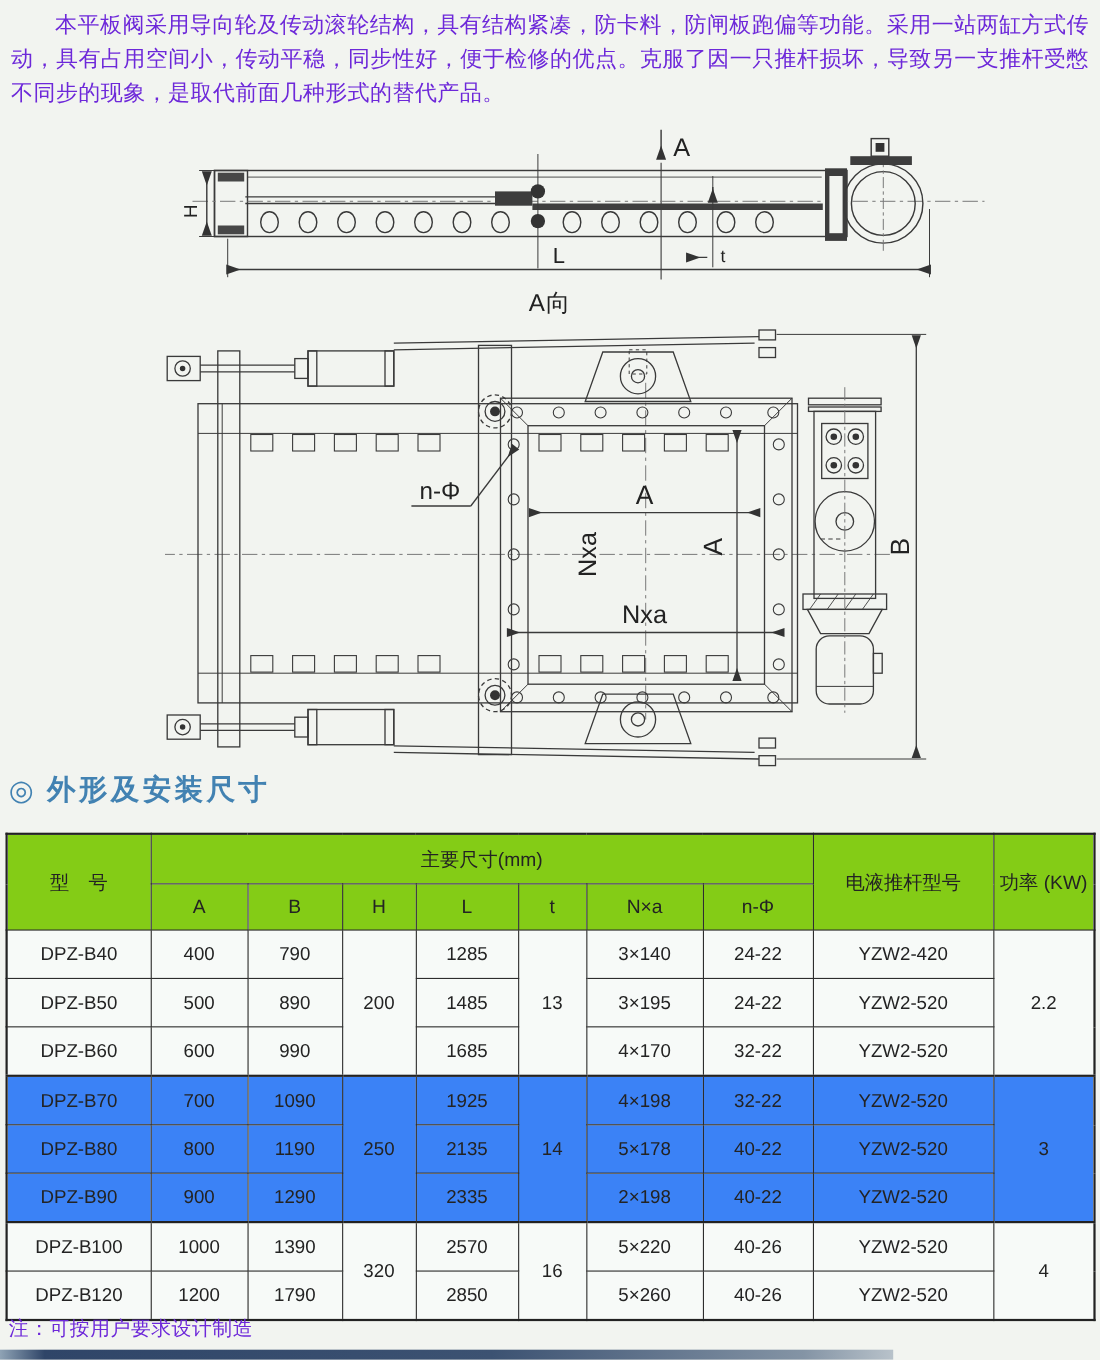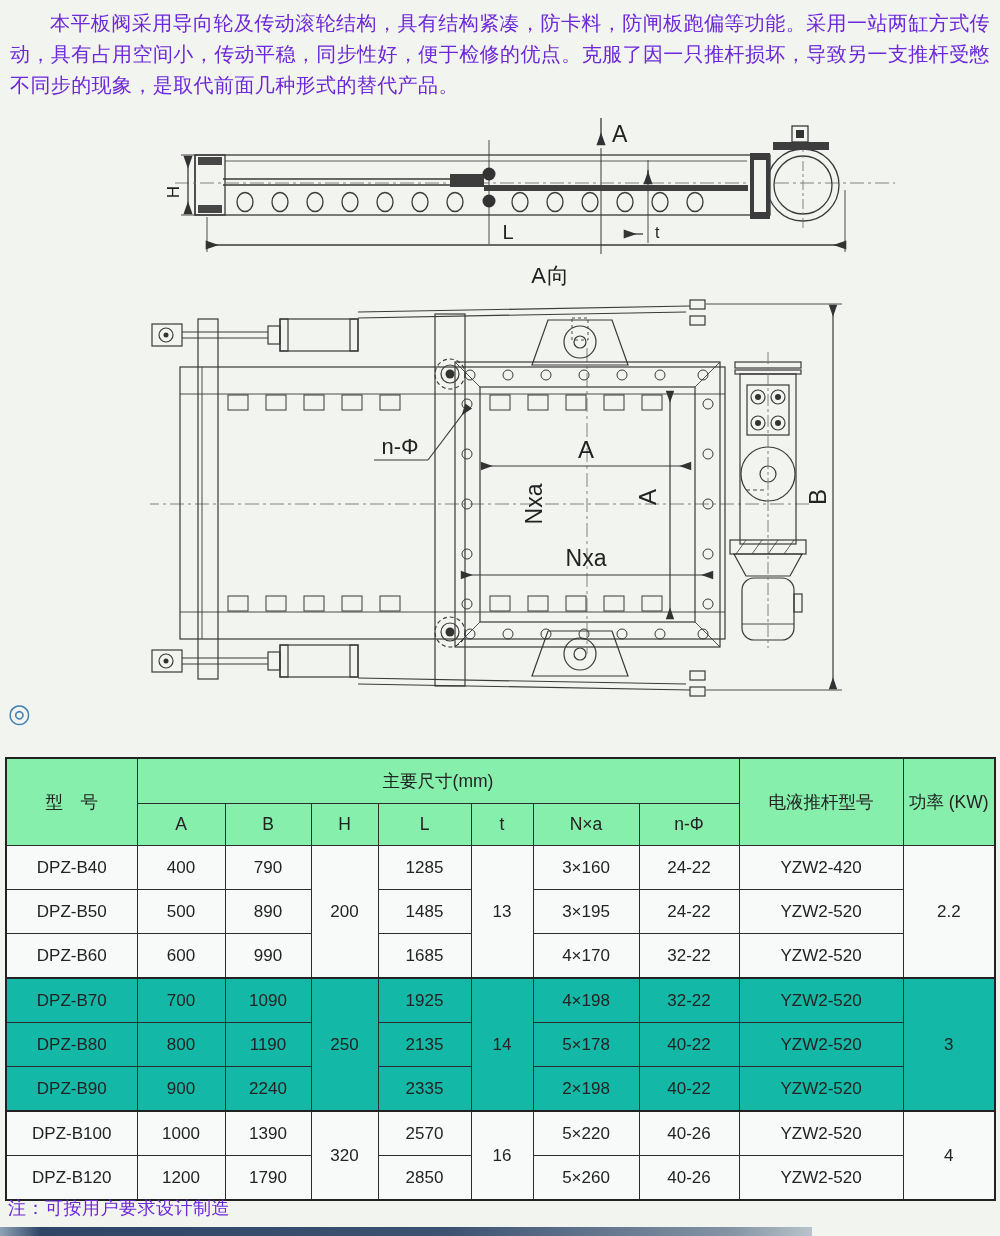--- a/index.html
+++ b/index.html
@@ -8,45 +8,45 @@
     background:#f2f4f0;
     font-family:"Liberation Sans","DejaVu Sans",sans-serif;
     color:#1c1c1c;
   }
   .intro{
     position:absolute;left:10px;top:8px;width:980px;margin:0;
     font-size:20px;line-height:31px;color:#6d28d9;
     text-indent:2em;text-align:justify;letter-spacing:0.4px;
   }
   .side-svg{position:absolute;left:95px;top:112px;}
-  .caption-a{position:absolute;left:430px;top:261px;width:140px;text-align:right;
+  .caption-a{position:absolute;left:430px;top:261px;width:140px;text-align:center;
     font-size:22px;color:#222;letter-spacing:1px;}
   .front-svg{position:absolute;left:150px;top:292px;}
   .section-title{
     position:absolute;left:8px;top:700px;display:flex;align-items:center;gap:12px;
     color:#4282b2;font-weight:bold;
   }
   .section-marker{font-size:26px;font-weight:normal;line-height:1;}
   .section-text{font-size:26px;letter-spacing:3px;}
   table.dims{
     position:absolute;left:5px;top:757px;width:989px;
     border-collapse:collapse;table-layout:fixed;
     border:2.5px solid #222;
   }
   table.dims th,table.dims td{
     border:1.6px solid #2d2d2d;text-align:center;vertical-align:middle;
     padding:0;font-weight:normal;color:#232323;background:#f7faf8;
     overflow:hidden;white-space:nowrap;
   }
-  table.dims th{background:#86efac;font-size:17.5px;}
+  table.dims th{background:#84cc16;font-size:17.5px;}
   table.dims td{font-size:17px;}
   tr.hrow1 th{height:44px;}
   tr.hrow2 th{height:41px;}
   tr.drow td{height:43px;}
-  tr.g2 td, td.g2{background:#14b8a6;}
+  tr.g2 td, td.g2{background:#3b82f6;}
   tr.gtop td{border-top:2.4px solid #222;}
   .note{
     position:absolute;left:8px;top:1196px;margin:0;
     font-size:18px;color:#6d28d9;letter-spacing:0.5px;
   }
   .bottom-bar{
     position:absolute;left:0;top:1227px;width:812px;height:9px;
     background:linear-gradient(90deg,#8fa3b5 0%,#2f4568 5%,#3c5272 55%,#8494a5 90%,#b8c2ca 100%);
   }
   svg text{font-family:"Liberation Sans","DejaVu Sans",sans-serif;fill:#222;}
@@ -293,20 +293,21 @@
   <text x="250" y="162" font-size="22" text-anchor="middle">n-Φ</text>
   <text x="436" y="166" font-size="24" text-anchor="middle">A</text>
   <text x="392" y="212" font-size="23" text-anchor="middle" transform="rotate(-90 392 212)">Nxa</text>
   <text x="506" y="205" font-size="24" text-anchor="middle" transform="rotate(-90 506 205)">A</text>
   <text x="436" y="274" font-size="23" text-anchor="middle">Nxa</text>
   <text x="676" y="205" font-size="24" text-anchor="middle" transform="rotate(-90 676 205)">B</text>
 </svg>
 
 <div class="section-title">
   <span class="section-marker">◎</span>
+  <span class="section-text">外形及安装尺寸</span>
 </div>
 
 <table class="dims">
   <colgroup>
     <col style="width:131px">
       <col style="width:88px">
       <col style="width:86px">
     <col style="width:67px">
       <col style="width:93px">
       <col style="width:62px">
@@ -332,21 +333,21 @@
     <th>n-Φ</th>
   </tr>
 
   <tr class="drow">
     <td>DPZ-B40</td>
     <td>400</td>
     <td>790</td>
     <td rowspan="3">200</td>
     <td>1285</td>
     <td rowspan="3">13</td>
-    <td>3×160</td>
+    <td>3×140</td>
     <td>24-22</td>
     <td>YZW2-420</td>
     <td rowspan="3">2.2</td>
   </tr>
   <tr class="drow">
     <td>DPZ-B50</td>
     <td>500</td>
     <td>890</td>
     <td>1485</td>
     <td>3×195</td>
@@ -380,21 +381,21 @@
     <td>800</td>
     <td>1190</td>
     <td>2135</td>
     <td>5×178</td>
     <td>40-22</td>
     <td>YZW2-520</td>
   </tr>
   <tr class="drow g2">
     <td>DPZ-B90</td>
     <td>900</td>
-    <td>2240</td>
+    <td>1290</td>
     <td>2335</td>
     <td>2×198</td>
     <td>40-22</td>
     <td>YZW2-520</td>
   </tr>
 
   <tr class="drow gtop">
     <td>DPZ-B100</td>
     <td>1000</td>
     <td>1390</td>

